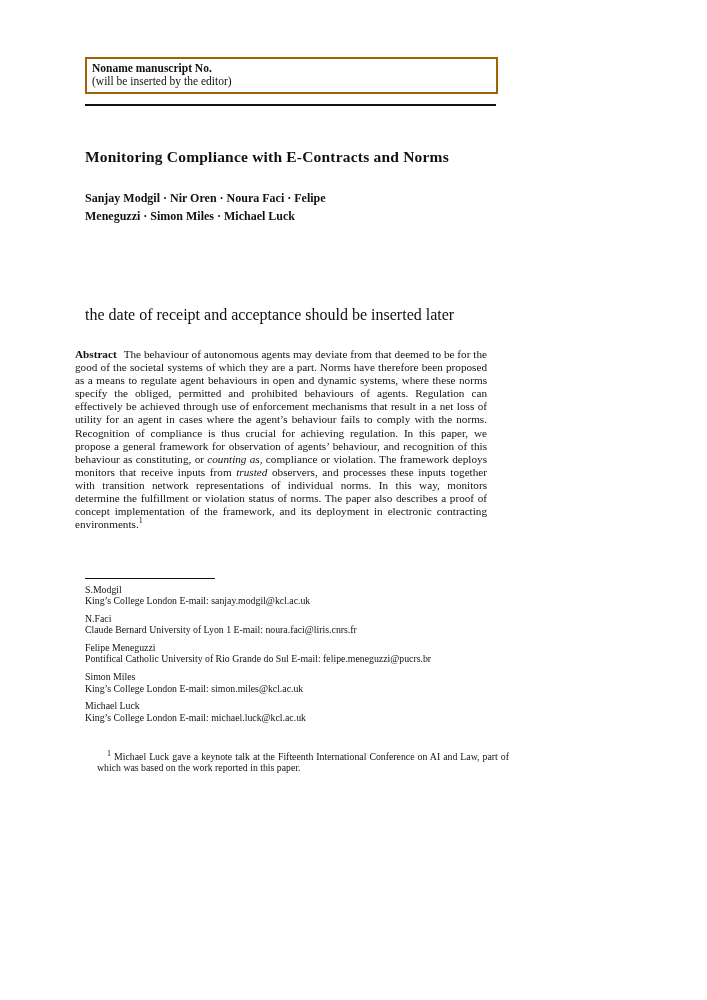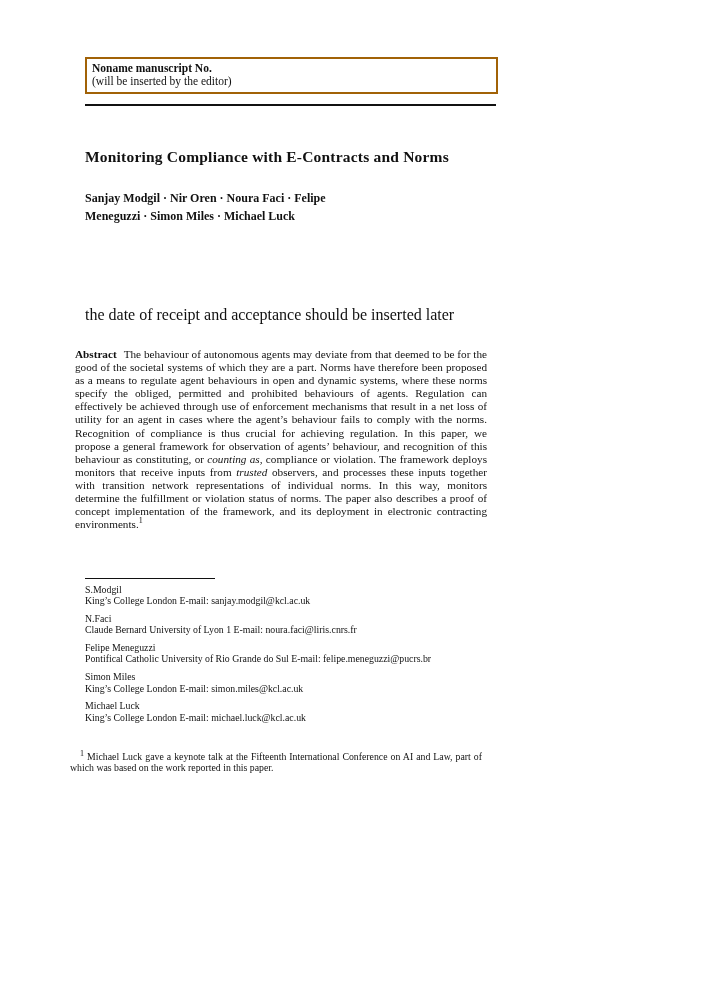--- a/index.html
+++ b/index.html
@@ -70,21 +70,21 @@
   .affiliations {
     position: absolute;
     left: 85px; top: 584px;
     width: 412px;
     font-size: 9.8px;
     line-height: 11.3px;
   }
   .affil { margin-bottom: 6.5px; }
   .footnote {
     position: absolute;
-    left: 70px; top: 751px;
+    left: 97px; top: 751px;
     width: 412px;
     font-size: 9.8px;
     line-height: 11.3px;
     text-align: justify;
   }
   .footnote .indent { display: inline-block; width: 10px; }
 </style>
 </head>
 <body>
 

